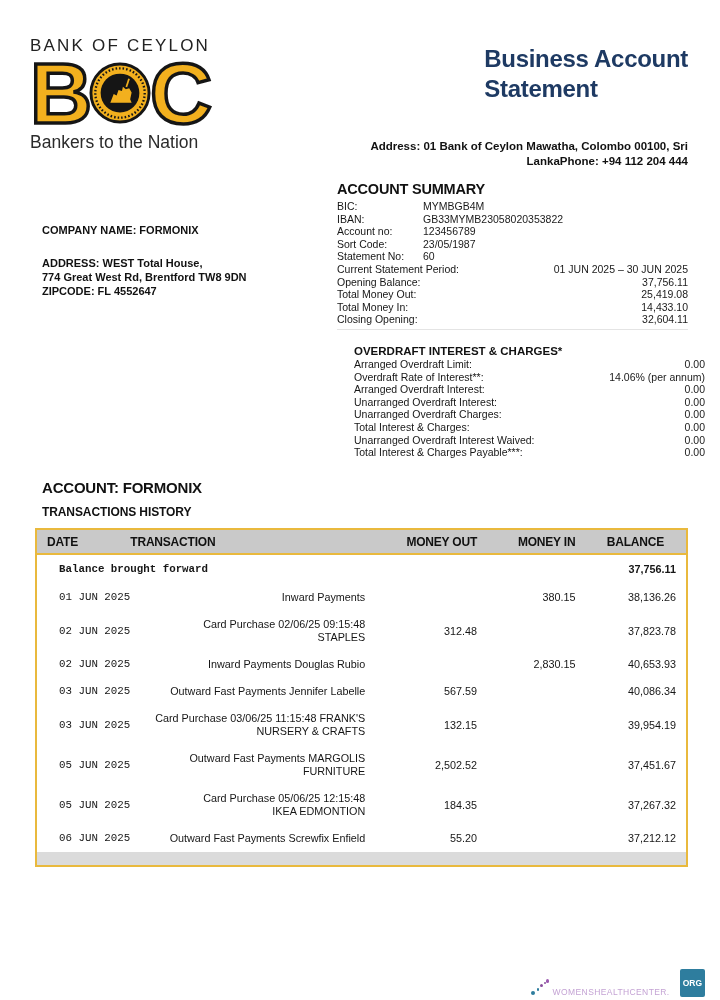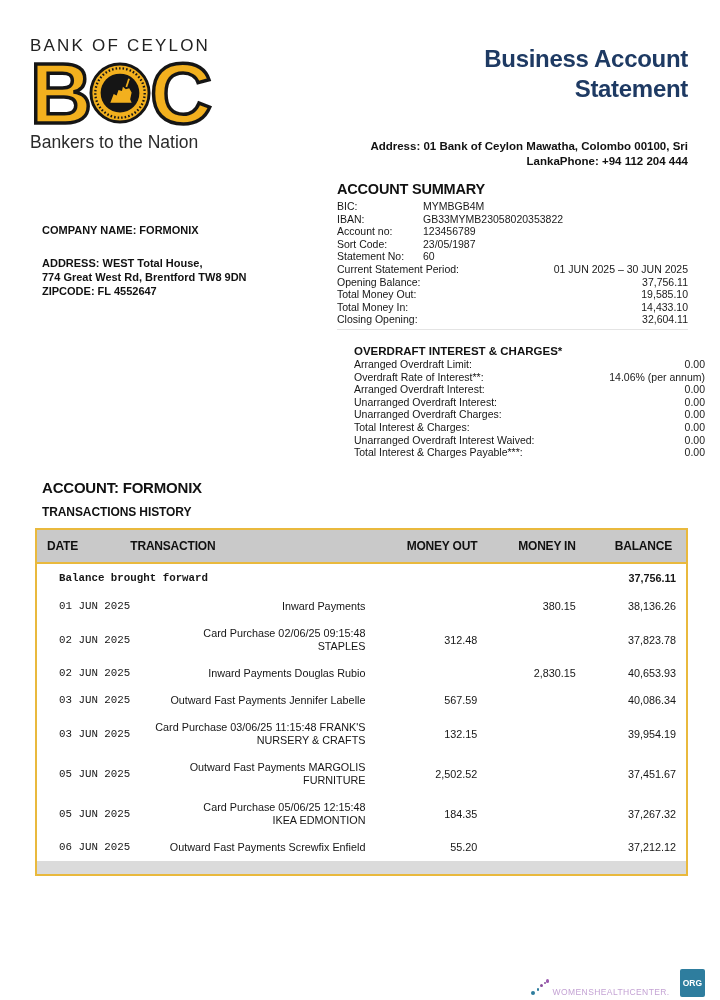--- a/index.html
+++ b/index.html
@@ -10,21 +10,21 @@
   
   .logo-block { position:absolute; left:30px; top:36px; width:200px; }
   .bank-name { font-size:17px; letter-spacing:2.2px; color:#222; font-weight:400; white-space:nowrap; }
   .boc-row { display:flex; align-items:center; margin-top:2px; height:70px; }
   .boc-letter { font-size:86px; line-height:70px; font-weight:bold; color:#F2B01E;
                 -webkit-text-stroke:3.5px #151515; letter-spacing:-2px; }
   .emblem { width:62px; height:62px; margin:0 -1px; flex:none; }
   .tagline { font-size:17.5px; color:#2b2b2b; margin-top:4px; white-space:nowrap; }
 
   
-  .stmt-title { position:absolute; right:32px; top:44px; text-align:right;
+  .stmt-title { position:absolute; right:32px; top:44px; text-align:left;
                 font-size:24px; line-height:30px; font-weight:bold; color:#1E3A63; letter-spacing:-0.3px;}
   .bank-address { position:absolute; right:32px; top:139px; text-align:right;
                   font-size:11.5px; line-height:15px; font-weight:bold; color:#111; }
 
   
   .company-block { position:absolute; left:42px; top:223px; font-size:11px;
                    font-weight:bold; line-height:14px; color:#111; }
   .company-name { margin-bottom:19px; }
 
   
@@ -38,27 +38,27 @@
   .kv-value-right { position:absolute; right:0;  top:0; }
   .summary-rule { border-top:1px solid #E4E4E4; margin-top:3px; }
 
   
   .acct-heading  { position:absolute; left:42px; top:479px; font-size:15px; font-weight:bold; letter-spacing:-0.2px; color:#111; }
   .trans-heading { position:absolute; left:42px; top:505px; font-size:12px; font-weight:bold; letter-spacing:-0.1px; color:#111; }
 
   .tx-table-wrap { position:absolute; left:35px; top:528px; width:653px; }
   table.tx { width:100%; border-collapse:collapse; border:2px solid #E9B93D; }
   table.tx th { background:#C9C9C9; font-size:12px; font-weight:bold; color:#111;
-                height:34px; border-bottom:2px solid #E9B93D; text-align:left; letter-spacing:-0.2px; }
+                height:25px; border-bottom:2px solid #E9B93D; text-align:left; letter-spacing:-0.2px; }
   table.tx th.num { text-align:right; }
   th.c-date { width:82px; padding-left:10px; }
   th.c-desc { width:242px; }
   th.c-out  { width:115px;margin-top:26px; }
   th.c-in   { width:101px; }
-  th.c-bal  { width:113px; padding-right:14px; }
+  th.c-bal  { width:113px; padding-right:22px; }
   table.tx td { font-size:10.8px; line-height:13px; vertical-align:middle; color:#161616; }
   td.date { padding-left:22px; white-space:nowrap;font-family:Liberation Mono, monospace; }
   td.num  { text-align:right; }
   td.bal  { padding-right:10px; text-align:right; }
   tr.tx-row td { padding-top:7px; padding-bottom:7px;text-align:right; }
   tr.opening td { font-weight:bold; padding-top:8px; padding-bottom:8px; }
   tr.tx-footer td { background:#DBDBDB; height:14px; padding:0; }
 
   
   .watermark { position:absolute; right:15px; top:969px; display:flex; align-items:flex-end; }
@@ -109,21 +109,21 @@
   <div class="summary-block">
     <div class="summary-heading">ACCOUNT SUMMARY</div>
     <div>
         <div class="kv-row"><span class="kv-label">BIC:</span><span class="kv-value-left">MYMBGB4M</span></div>
         <div class="kv-row"><span class="kv-label">IBAN:</span><span class="kv-value-left">GB33MYMB23058020353822</span></div>
         <div class="kv-row"><span class="kv-label">Account no:</span><span class="kv-value-left">123456789</span></div>
         <div class="kv-row"><span class="kv-label">Sort Code:</span><span class="kv-value-left">23/05/1987</span></div>
         <div class="kv-row"><span class="kv-label">Statement No:</span><span class="kv-value-left">60</span></div>
         <div class="kv-row"><span class="kv-label">Current Statement Period:</span><span class="kv-value-right">01 JUN 2025 – 30 JUN 2025</span></div>
         <div class="kv-row"><span class="kv-label">Opening Balance:</span><span class="kv-value-right">37,756.11</span></div>
-        <div class="kv-row"><span class="kv-label">Total Money Out:</span><span class="kv-value-right">19,585.10</span></div>
+        <div class="kv-row"><span class="kv-label">Total Money Out:</span><span class="kv-value-right">25,419.08</span></div>
         <div class="kv-row"><span class="kv-label">Total Money In:</span><span class="kv-value-right">14,433.10</span></div>
         <div class="kv-row"><span class="kv-label">Closing Opening:</span><span class="kv-value-right">32,604.11</span></div>
       </div>
     <div class="summary-rule"></div>
   </div>
 
   <div class="overdraft-block">
     <div class="overdraft-heading">OVERDRAFT INTEREST &amp; CHARGES*</div>
     <div>
         <div class="kv-row"><span class="kv-label">Arranged Overdraft Limit:</span><span class="kv-value-right">0.00</span></div>

